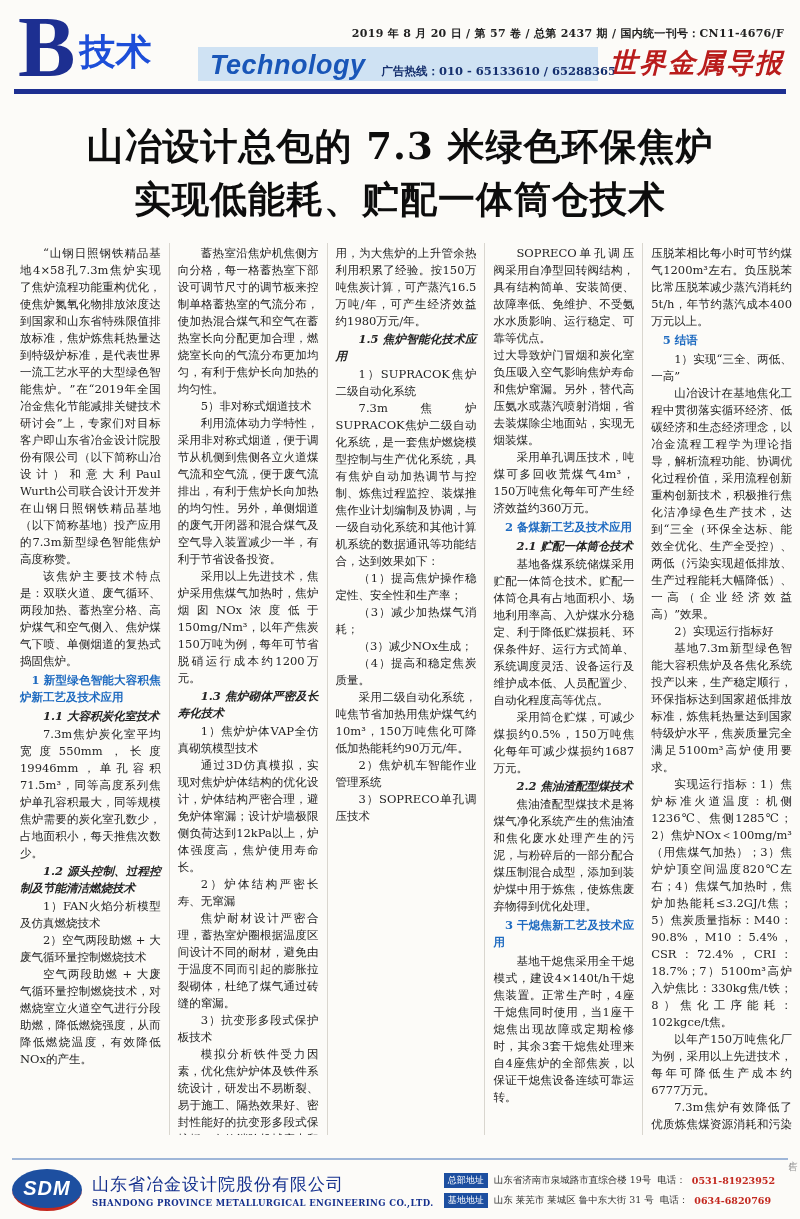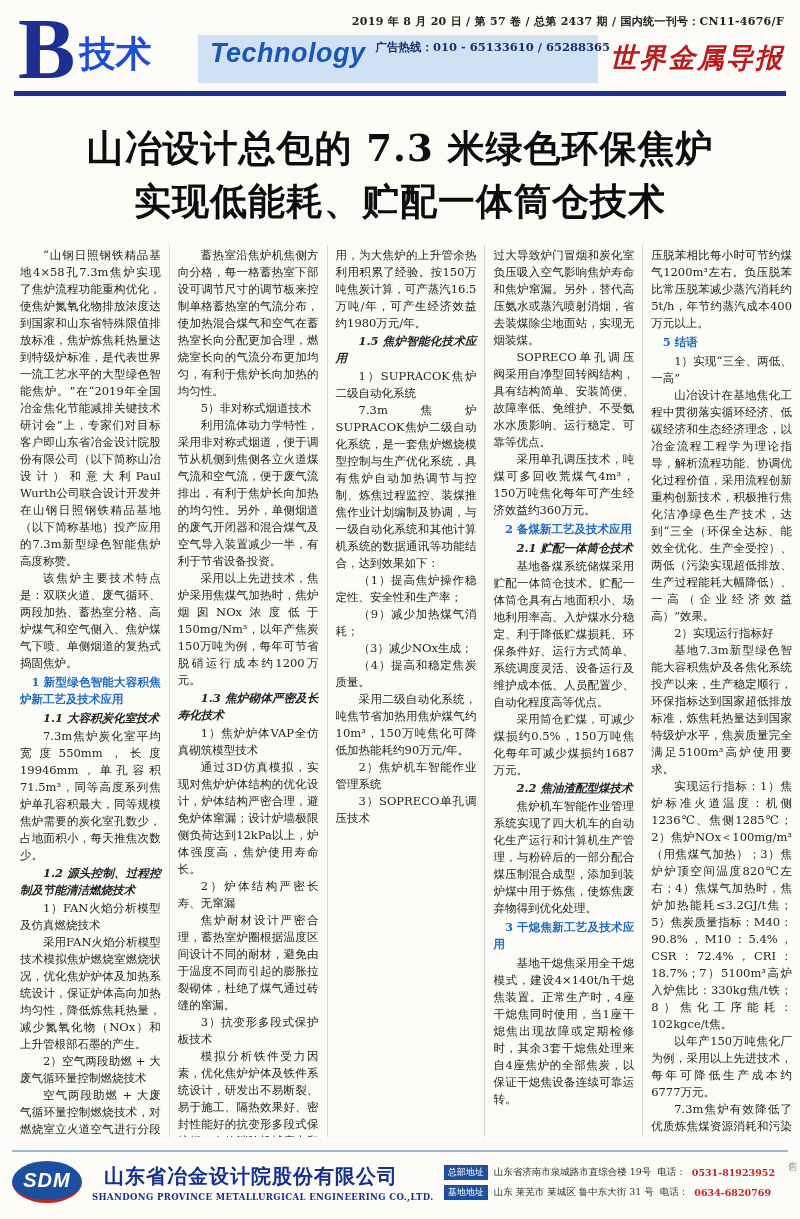--- a/index.html
+++ b/index.html
@@ -9,49 +9,49 @@
           box-shadow:0 0 4px rgba(0,0,0,.25); }
   
   .hdr { display:flex; align-items:flex-end; justify-content:space-between; padding:14px 16px 0 18px; }
   .hdr-left { display:flex; align-items:flex-end; gap:6px; }
   .b-letter { font-family:"Liberation Serif", serif; font-weight:bold; font-size:86px; line-height:0.78;
               color:#1d2f91; letter-spacing:-2px; }
   .section-cn { font-size:36px; font-weight:bold; color:#1d4ed8; padding-bottom:4px; }
   .hdr-right { flex:1; display:flex; flex-direction:column; align-items:flex-end; gap:6px; padding-left:30px; }
   .date-line { font-size:11px; font-weight:bold; color:#222; letter-spacing:0.3px; }
   .hdr-right-row { display:flex; align-items:center; gap:12px; width:100%; justify-content:flex-end; }
-  .tech-bar { background:#cfe2f3; display:flex; align-items:flex-start; gap:10px; padding:5px 12px 16px; flex:1; max-width:400px; }
+  .tech-bar { background:#cfe2f3; display:flex; align-items:flex-end; gap:16px; padding:5px 12px 2px; flex:1; max-width:400px; }
   .tech-word { font-family:"Liberation Sans", sans-serif; font-weight:bold; font-style:italic;
                font-size:27px; color:#1956b8; letter-spacing:0.5px; line-height:1; }
   .hotline { font-size:11.5px; font-weight:bold; color:#16306e; white-space:nowrap; }
   .masthead { font-size:27px; font-weight:bold; font-style:italic; color:#b91c1c; white-space:nowrap;
               letter-spacing:2px; line-height:1.1; padding-bottom:2px; }
   .hdr-rule { height:5px; background:#1d2f91; margin:8px 14px 0 14px; }
   
   .headline { text-align:center; font-weight:bold; font-size:37px; line-height:1.42;
               margin:26px 30px 18px; color:#0d0d0d; letter-spacing:1px; }
   
   .columns { display:flex; margin:6px 0 0 12px; height:892px; }
   .col { flex:1 1 0; padding:2px 8px 0 8px; border-left:1px solid #d9d6cf; overflow:hidden; }
   .col:first-child { border-left:none; }
   .blk { font-size:11.5px; line-height:17px; text-align:justify; color:#242424; }
   .blk.p  { text-indent:2em; }
   .blk.pc { text-indent:0; }
   .blk.h1 { color:#1f6bc0; font-weight:bold; text-indent:1em; margin:2px 0; }
   .blk.h2 { font-weight:bold; font-style:italic; text-indent:2em; margin:1px 0; }
   
-  .ftr { position:absolute; left:12px; right:12px; bottom:16px; border-top:2px solid #9fb6d8;
+  .ftr { position:absolute; left:12px; right:12px; bottom:8px; border-top:2px solid #9fb6d8;
          padding-top:9px; display:flex; align-items:center; gap:10px; }
   .sdm-logo { width:70px; height:42px; background:#1d4fa0; border-radius:50%;
               display:flex; align-items:center; justify-content:center; flex:0 0 auto;
               border-bottom:3px solid #c3281f; }
   .sdm-text { color:#fff; font-family:"Liberation Sans", sans-serif; font-weight:bold;
               font-style:italic; font-size:20px; letter-spacing:1px; }
   .company { display:flex; flex-direction:column; gap:2px; min-width:300px; }
-  .company-cn { color:#15308d; font-size:20px; font-weight:bold; letter-spacing:1px; white-space:nowrap;margin-left:12px; }
+  .company-cn { color:#15308d; font-size:17px; font-weight:normal; letter-spacing:1px; white-space:nowrap; }
   .company-en { color:#15308d; font-size:8.5px; font-weight:bold; letter-spacing:0.4px; white-space:nowrap; }
   .addr { flex:1; display:flex; flex-direction:column; gap:5px; font-size:9.5px; color:#333; }
   .addr-row { display:flex; align-items:center; gap:6px; white-space:nowrap; }
   .addr-label { background:#1d4fa0; color:#fff; padding:1px 4px; font-size:9px; flex:0 0 auto; }
   .addr-phone { color:#c3281f; font-weight:bold; }
   .ad-mark { position:absolute; right:1px; bottom:62px; font-size:9px; color:#999;
              writing-mode:vertical-rl; letter-spacing:2px; }
 </style>
 </head>
 <body>
@@ -83,21 +83,20 @@
 
   <div class="columns">
     <div class="col">
         <div class="blk p">“山钢日照钢铁精品基地4×58孔7.3m焦炉实现了焦炉流程功能重构优化，使焦炉氮氧化物排放浓度达到国家和山东省特殊限值排放标准，焦炉炼焦耗热量达到特级炉标准，是代表世界一流工艺水平的大型绿色智能焦炉。”在“2019年全国冶金焦化节能减排关键技术研讨会”上，专家们对目标客户即山东省冶金设计院股份有限公司（以下简称山冶设计）和意大利Paul Wurth公司联合设计开发并在山钢日照钢铁精品基地（以下简称基地）投产应用的7.3m新型绿色智能焦炉高度称赞。</div>
         <div class="blk p">该焦炉主要技术特点是：双联火道、废气循环、两段加热、蓄热室分格、高炉煤气和空气侧入、焦炉煤气下喷、单侧烟道的复热式捣固焦炉。</div>
         <div class="blk h1">1 新型绿色智能大容积焦炉新工艺及技术应用</div>
         <div class="blk h2">1.1 大容积炭化室技术</div>
         <div class="blk p">7.3m焦炉炭化室平均宽度550mm，长度19946mm，单孔容积71.5m³，同等高度系列焦炉单孔容积最大，同等规模焦炉需要的炭化室孔数少，占地面积小，每天推焦次数少。</div>
         <div class="blk h2">1.2 源头控制、过程控制及节能清洁燃烧技术</div>
         <div class="blk p">1）FAN火焰分析模型及仿真燃烧技术</div>
-        <div class="blk p">采用FAN火焰分析模型技术模拟焦炉燃烧室燃烧状况，优化焦炉炉体及加热系统设计，保证炉体高向加热均匀性，降低炼焦耗热量，减少氮氧化物（NOx）和上升管根部石墨的产生。</div>
         <div class="blk p">2）空气两段助燃 + 大废气循环量控制燃烧技术</div>
         <div class="blk p">空气两段助燃 + 大废气循环量控制燃烧技术，对燃烧室立火道空气进行分段助燃，降低燃烧强度，从而降低燃烧温度，有效降低NOx的产生。</div>
       </div>
     <div class="col">
         <div class="blk p">蓄热室沿焦炉机焦侧方向分格，每一格蓄热室下部设可调节尺寸的调节板来控制单格蓄热室的气流分布，使加热混合煤气和空气在蓄热室长向分配更加合理，燃烧室长向的气流分布更加均匀，有利于焦炉长向加热的均匀性。</div>
         <div class="blk p">5）非对称式烟道技术</div>
         <div class="blk p">利用流体动力学特性，采用非对称式烟道，便于调节从机侧到焦侧各立火道煤气流和空气流，便于废气流排出，有利于焦炉长向加热的均匀性。另外，单侧烟道的废气开闭器和混合煤气及空气导入装置减少一半，有利于节省设备投资。</div>
         <div class="blk p">采用以上先进技术，焦炉采用焦煤气加热时，焦炉烟囱NOx浓度低于150mg/Nm³，以年产焦炭150万吨为例，每年可节省脱硝运行成本约1200万元。</div>
         <div class="blk h2">1.3 焦炉砌体严密及长寿化技术</div>
         <div class="blk p">1）焦炉炉体VAP全仿真砌筑模型技术</div>
@@ -106,37 +105,37 @@
         <div class="blk p">焦炉耐材设计严密合理，蓄热室炉圈根据温度区间设计不同的耐材，避免由于温度不同而引起的膨胀拉裂砌体，杜绝了煤气通过砖缝的窜漏。</div>
         <div class="blk p">3）抗变形多段式保护板技术</div>
         <div class="blk p">模拟分析铁件受力因素，优化焦炉炉体及铁件系统设计，研发出不易断裂、易于施工、隔热效果好、密封性能好的抗变形多段式保护板，有效消除机械应力和保护板的弯曲，最大限度避免保护板变形，使保护板始终与炉体紧密贴合，有效延长炉体寿命，杜绝炉头冒烟冒火。</div>
       </div>
     <div class="col">
         <div class="blk pc">用，为大焦炉的上升管余热利用积累了经验。按150万吨焦炭计算，可产蒸汽16.5万吨/年，可产生经济效益约1980万元/年。</div>
         <div class="blk h2">1.5 焦炉智能化技术应用</div>
         <div class="blk p">1）SUPRACOK焦炉二级自动化系统</div>
         <div class="blk p">7.3m焦炉SUPRACOK焦炉二级自动化系统，是一套焦炉燃烧模型控制与生产优化系统，具有焦炉自动加热调节与控制、炼焦过程监控、装煤推焦作业计划编制及协调，与一级自动化系统和其他计算机系统的数据通讯等功能结合，达到效果如下：</div>
         <div class="blk p">（1）提高焦炉操作稳定性、安全性和生产率；</div>
-        <div class="blk p">（9）减少加热煤气消耗；</div>
+        <div class="blk p">（3）减少加热煤气消耗；</div>
         <div class="blk p">（3）减少NOx生成；</div>
         <div class="blk p">（4）提高和稳定焦炭质量。</div>
         <div class="blk p">采用二级自动化系统，吨焦节省加热用焦炉煤气约10m³，150万吨焦化可降低加热能耗约90万元/年。</div>
         <div class="blk p">2）焦炉机车智能作业管理系统</div>
         <div class="blk p">3）SOPRECO单孔调压技术</div>
       </div>
     <div class="col">
+        <div class="blk p">SOPRECO单孔调压阀采用自净型回转阀结构，具有结构简单、安装简便、故障率低、免维护、不受氨水水质影响、运行稳定、可靠等优点。</div>
         <div class="blk pc">过大导致炉门冒烟和炭化室负压吸入空气影响焦炉寿命和焦炉窜漏。另外，替代高压氨水或蒸汽喷射消烟，省去装煤除尘地面站，实现无烟装煤。</div>
-        <div class="blk p">SOPRECO单孔调压阀采用自净型回转阀结构，具有结构简单、安装简便、故障率低、免维护、不受氨水水质影响、运行稳定、可靠等优点。</div>
         <div class="blk p">采用单孔调压技术，吨煤可多回收荒煤气4m³，150万吨焦化每年可产生经济效益约360万元。</div>
         <div class="blk h1">2 备煤新工艺及技术应用</div>
         <div class="blk h2">2.1 贮配一体筒仓技术</div>
         <div class="blk p">基地备煤系统储煤采用贮配一体筒仓技术。贮配一体筒仓具有占地面积小、场地利用率高、入炉煤水分稳定、利于降低贮煤损耗、环保条件好、运行方式简单、系统调度灵活、设备运行及维护成本低、人员配置少、自动化程度高等优点。</div>
         <div class="blk p">采用筒仓贮煤，可减少煤损约0.5%，150万吨焦化每年可减少煤损约1687万元。</div>
         <div class="blk h2">2.2 焦油渣配型煤技术</div>
-        <div class="blk p">焦炉机车智能作业管理系统实现了四大机车的自动化生产运行和计算机生产管理，与粉碎后的一部分配合煤压制混合成型，添加到装炉煤中用于炼焦，使炼焦废弃物得到优化处理。</div>
+        <div class="blk p">焦油渣配型煤技术是将煤气净化系统产生的焦油渣和焦化废水处理产生的污泥，与粉碎后的一部分配合煤压制混合成型，添加到装炉煤中用于炼焦，使炼焦废弃物得到优化处理。</div>
         <div class="blk h1">3 干熄焦新工艺及技术应用</div>
         <div class="blk p">基地干熄焦采用全干熄模式，建设4×140t/h干熄焦装置。正常生产时，4座干熄焦同时使用，当1座干熄焦出现故障或定期检修时，其余3套干熄焦处理来自4座焦炉的全部焦炭，以保证干熄焦设备连续可靠运转。</div>
       </div>
     <div class="col">
         <div class="blk pc">压脱苯相比每小时可节约煤气1200m³左右。负压脱苯比常压脱苯减少蒸汽消耗约5t/h，年节约蒸汽成本400万元以上。</div>
         <div class="blk h1">5 结语</div>
         <div class="blk p">1）实现“三全、两低、一高”</div>
         <div class="blk p">山冶设计在基地焦化工程中贯彻落实循环经济、低碳经济和生态经济理念，以冶金流程工程学为理论指导，解析流程功能、协调优化过程价值，采用流程创新重构创新技术，积极推行焦化洁净绿色生产技术，达到“三全（环保全达标、能效全优化、生产全受控）、两低（污染实现超低排放、生产过程能耗大幅降低）、一高（企业经济效益高）”效果。</div>
         <div class="blk p">2）实现运行指标好</div>
         <div class="blk p">基地7.3m新型绿色智能大容积焦炉及各焦化系统投产以来，生产稳定顺行，环保指标达到国家超低排放标准，炼焦耗热量达到国家特级炉水平，焦炭质量完全满足5100m³高炉使用要求。</div>

